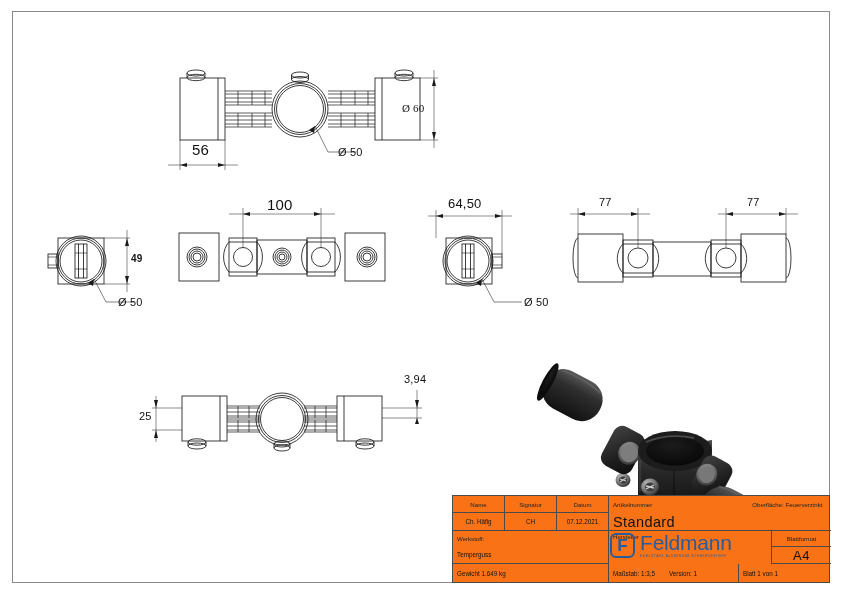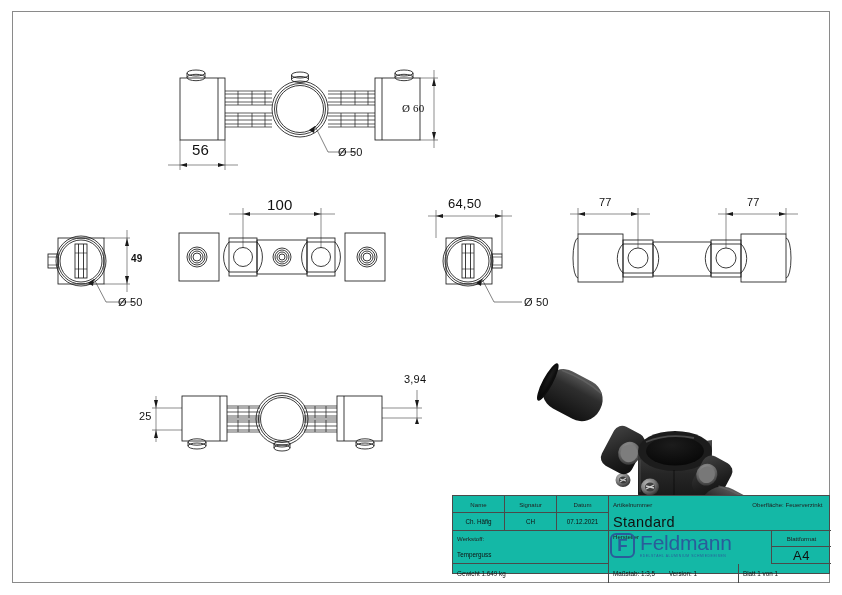--- a/index.html
+++ b/index.html
@@ -28,23 +28,23 @@
     color: #111;
     white-space: nowrap;
     letter-spacing: .2px;
   }
   svg { display: block; overflow: visible; }
 
   
   #titleblock {
     position: absolute;
     left: 452px; top: 495px;
-    width: 378px; height: 79px;
+    width: 378px; height: 88px;
     border: 1px solid #4a4a4a;
-    background: #14b8a6;
+    background: #f97316;
     font-size: 6.2px;
     color: #1a1a1a;
   }
   #titleblock .cell {
     position: absolute;
     border-right: 1px solid #4a4a4a;
     border-bottom: 1px solid #4a4a4a;
     padding: 2px 4px;
     overflow: hidden;
     display: flex;

